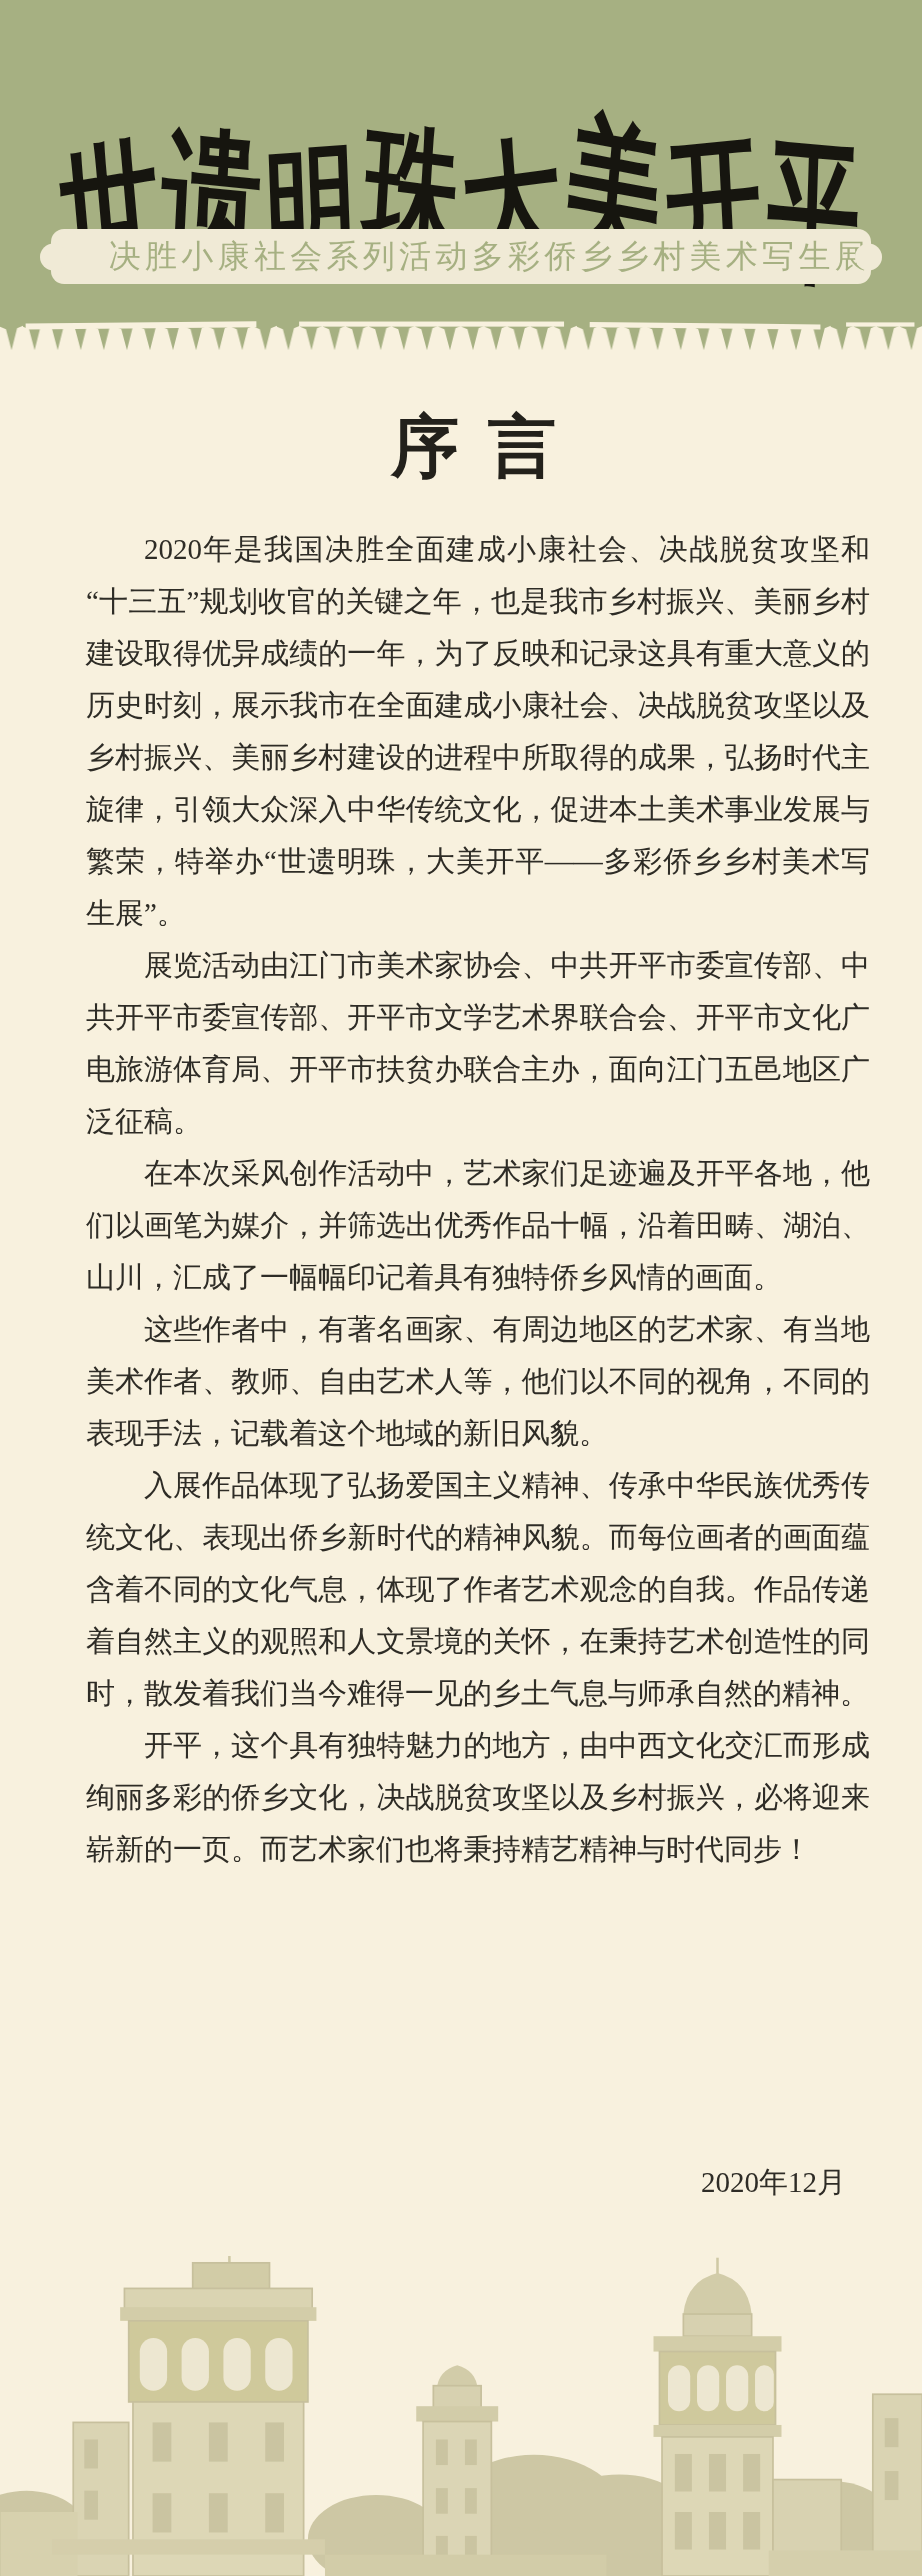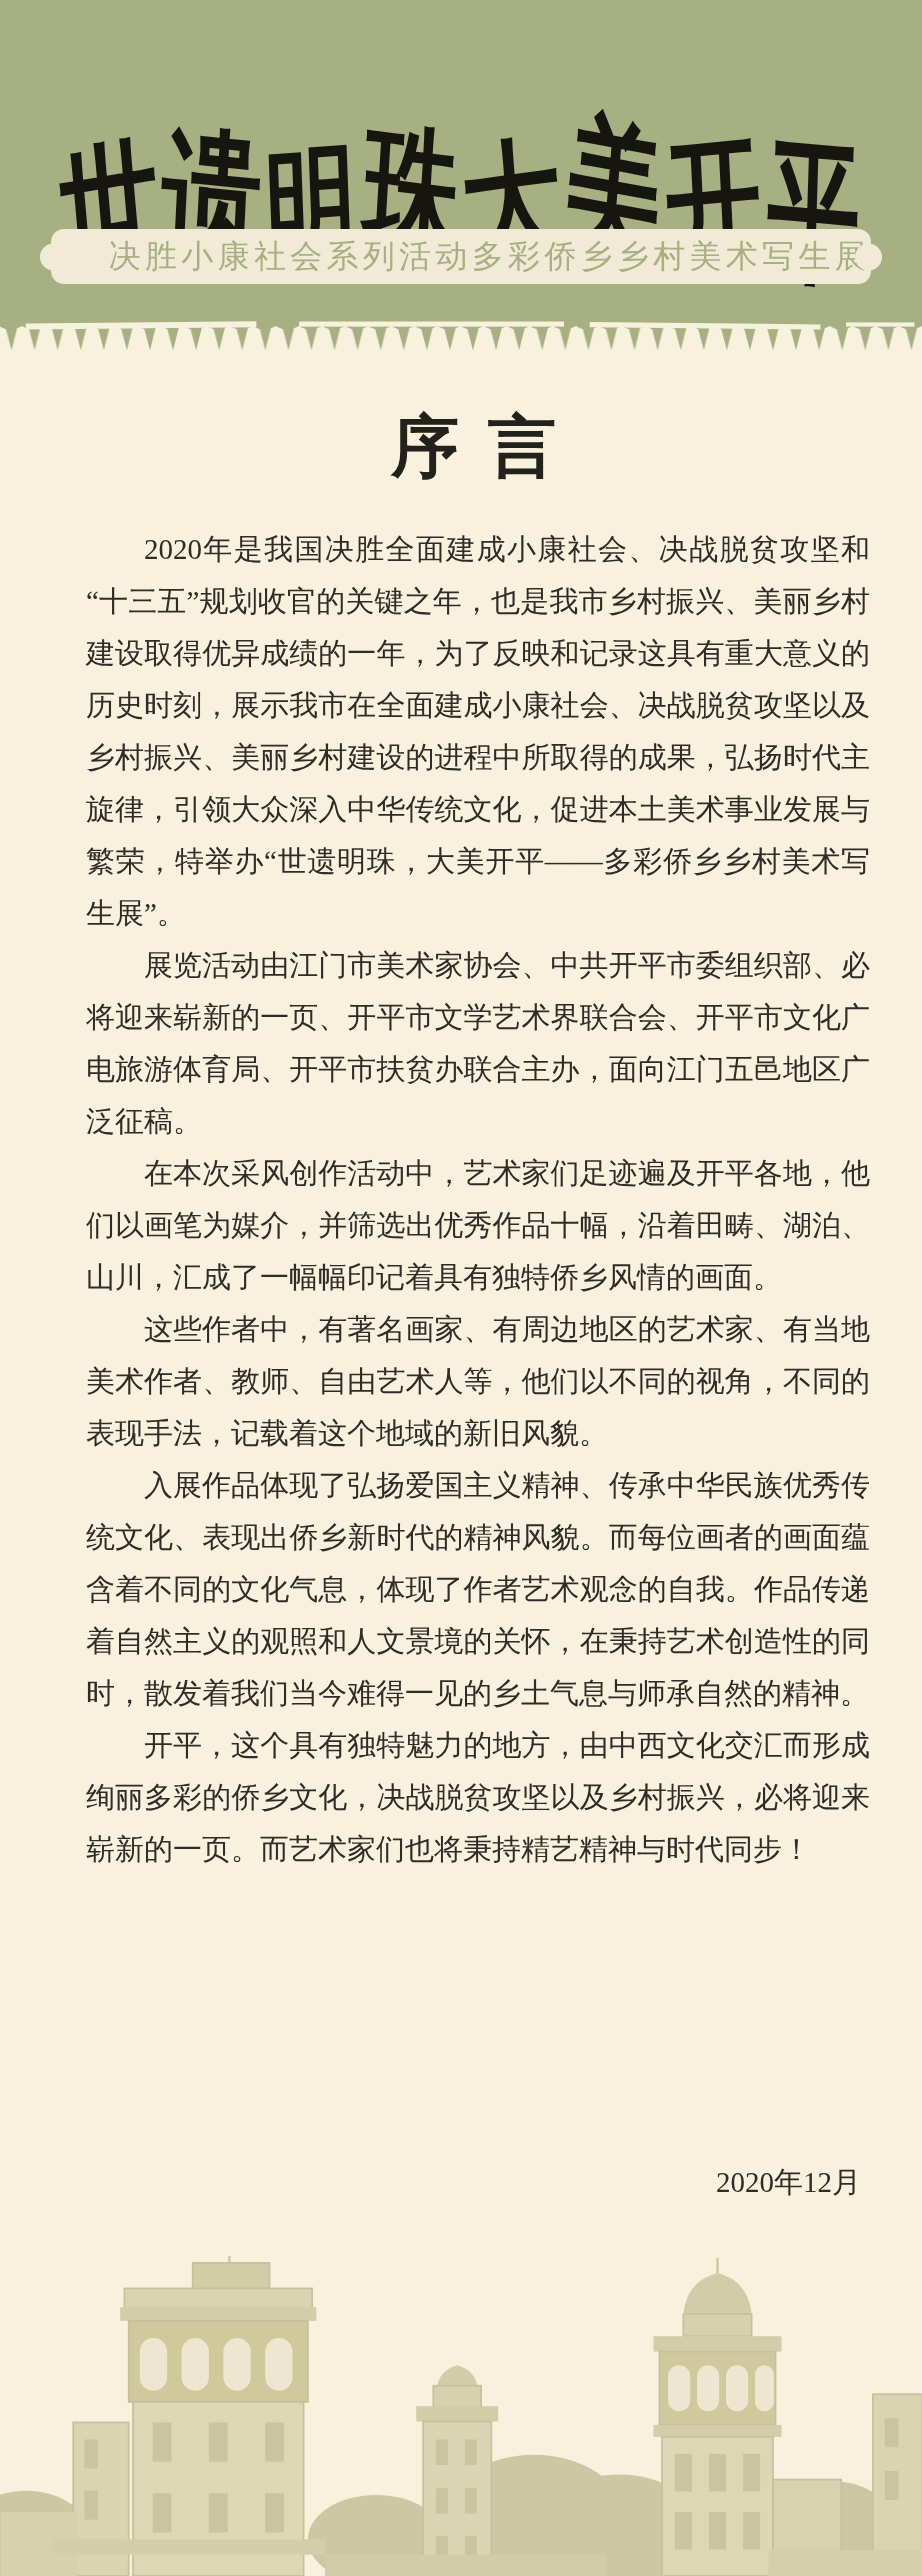--- a/index.html
+++ b/index.html
@@ -45,21 +45,21 @@
     position:absolute;top:398px;left:0;width:923px;margin:12px;
     text-align:center;font-size:68px;font-weight:bold;color:#23211b;
     letter-spacing:29px;text-indent:29px;line-height:1.1;
   }
   .paragraphs{position:absolute;top:523px;left:70px;width:784px;margin-left:16px;}
   .paragraphs p{
     margin:0;font-size:29px;line-height:52px;color:#2e2c26;
     text-align:justify;text-indent:2em;
   }
   .date{
-    position:absolute;top:2163px;right:62px;margin:0;
+    position:absolute;top:2163px;right:77px;margin:0;
     font-size:29px;color:#2e2c26;
   }
   
   .illustration{position:absolute;top:2256px;left:0;width:923px;height:320px;display:block;}
 </style>
 </head>
 <body>
 
 <div class="page">
 
@@ -89,21 +89,21 @@
     <rect x="30" y="4" width="270" height="7" fill="#f8f1de" transform="rotate(-0.6 165 8)"></rect>
     <rect x="350" y="3" width="310" height="6" fill="#f8f1de"></rect>
     <rect x="690" y="5" width="270" height="6" fill="#f8f1de" transform="rotate(0.6 825 8)"></rect>
     <rect x="990" y="4" width="80" height="5" fill="#f8f1de"></rect>
   </svg>
 
   <h2 class="heading">序言</h2>
 
   <div class="paragraphs">
       <p>2020年是我国决胜全面建成小康社会、决战脱贫攻坚和“十三五”规划收官的关键之年，也是我市乡村振兴、美丽乡村建设取得优异成绩的一年，为了反映和记录这具有重大意义的历史时刻，展示我市在全面建成小康社会、决战脱贫攻坚以及乡村振兴、美丽乡村建设的进程中所取得的成果，弘扬时代主旋律，引领大众深入中华传统文化，促进本土美术事业发展与繁荣，特举办“世遗明珠，大美开平——多彩侨乡乡村美术写生展”。</p>
-      <p>展览活动由江门市美术家协会、中共开平市委组织部、必将迎来崭新的一页、开平市文学艺术界联合会、开平市文化广电旅游体育局、开平市扶贫办联合主办，面向江门五邑地区广泛征稿。</p>
+      <p>展览活动由江门市美术家协会、中共开平市委宣传部、中共开平市委宣传部、开平市文学艺术界联合会、开平市文化广电旅游体育局、开平市扶贫办联合主办，面向江门五邑地区广泛征稿。</p>
       <p>在本次采风创作活动中，艺术家们足迹遍及开平各地，他们以画笔为媒介，并筛选出优秀作品十幅，沿着田畴、湖泊、山川，汇成了一幅幅印记着具有独特侨乡风情的画面。</p>
       <p>这些作者中，有著名画家、有周边地区的艺术家、有当地美术作者、教师、自由艺术人等，他们以不同的视角，不同的表现手法，记载着这个地域的新旧风貌。</p>
       <p>入展作品体现了弘扬爱国主义精神、传承中华民族优秀传统文化、表现出侨乡新时代的精神风貌。而每位画者的画面蕴含着不同的文化气息，体现了作者艺术观念的自我。作品传递着自然主义的观照和人文景境的关怀，在秉持艺术创造性的同时，散发着我们当今难得一见的乡土气息与师承自然的精神。</p>
       <p>开平，这个具有独特魅力的地方，由中西文化交汇而形成绚丽多彩的侨乡文化，决战脱贫攻坚以及乡村振兴，必将迎来崭新的一页。而艺术家们也将秉持精艺精神与时代同步！</p>
     </div>
 
   <p class="date">2020年12月</p>
 
   <svg class="illustration" viewBox="0 0 1080 375" aria-hidden="true">
     <g opacity="0.85">

